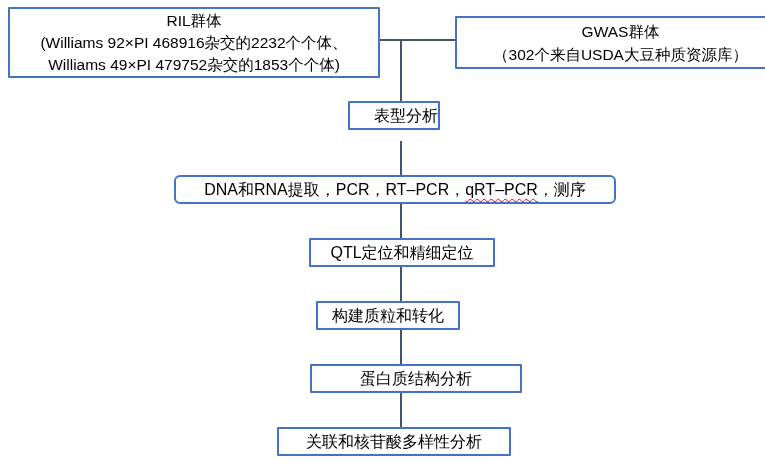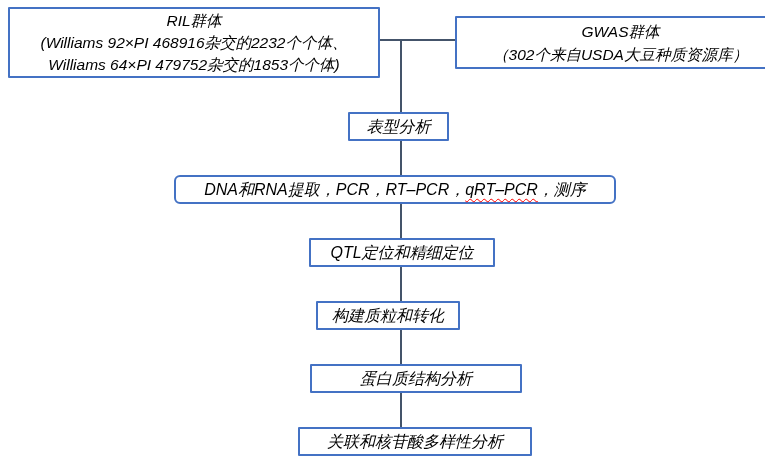--- a/index.html
+++ b/index.html
@@ -3,21 +3,21 @@
 <meta charset="utf-8">
 <style>
   * { margin: 0; padding: 0; box-sizing: border-box; }
   html, body {
     width: 765px; height: 462px;
     background: #ffffff;
     font-family: "Liberation Sans", sans-serif;
     color: var(--text-color, #000);
     overflow: hidden;
   }
-  .canvas { position: relative; width: 765px; height: 462px; background: var(--bg-color, #fff); font-style: italic; }
+  .canvas { position: relative; width: 765px; height: 462px; background: var(--bg-color, #fff); }
 
   .box {
     position: absolute;
     border: 2px solid var(--box-border, #4472C4);
     background: #fff;
     display: flex; flex-direction: column;
     align-items: center; justify-content: center;
     text-align: center;
     border-radius: 1px;
   }
@@ -25,26 +25,26 @@
     flex-direction: row;
     height: 29px;
     font-size: 16px;
     white-space: nowrap;
     line-height: 29px;
   }
 
   .ril-box  { left: 8px;   top: 7px;   width: 372px; height: 71px; font-size: 15.5px; line-height: 22px; }
   .gwas-box { left: 455px; top: 16px;  width: 331px; height: 53px; font-size: 15.5px; line-height: 23px; }
 
-  .phenotype-box   { left: 348px; top: 112px; width: 101px; }
+  .phenotype-box   { left: 348px; top: 101px; width: 92px; justify-content: flex-end; }
   .molecular-box   { left: 174px; top: 175px; width: 442px; border-radius: 6px; }
   .qtl-box         { left: 309px; top: 238px; width: 186px; }
   .plasmid-box     { left: 316px; top: 301px; width: 144px; }
   .protein-box     { left: 310px; top: 364px; width: 212px; }
-  .association-box { left: 298px; top: 427px; width: 234px; text-align: right; }
+  .association-box { left: 277px; top: 427px; width: 234px; text-align: right; }
 
   .connector { position: absolute; background: var(--connector-color, #44546A); }
   .h-line { left: 380px; top: 39px;  width: 75px; height: 2px; }
   .v-line { left: 400px; width: 2px; }
   .v1 { top: 40px;  height: 72px; }
   .v2 { top: 141px; height: 34px; }
   .v3 { top: 204px; height: 34px; }
   .v4 { top: 267px; height: 34px; }
   .v5 { top: 330px; height: 34px; }
   .v6 { top: 393px; height: 34px; }
@@ -58,21 +58,21 @@
   }
 </style>
 </head>
 <body>
 
 <div class="canvas">
 
   <div class="box ril-box">
     <div class="line">RIL群体</div>
     <div class="line">(Williams 92×PI 468916杂交的2232个个体、</div>
-    <div class="line">Williams 64×PI 479752杂交的1853个个体)</div>
+    <div class="line">Williams 49×PI 479752杂交的1853个个体)</div>
   </div>
 
   <div class="box gwas-box">
     <div class="line">GWAS群体</div>
     <div class="line">（302个来自USDA大豆种质资源库）</div>
   </div>
 
   <div class="connector h-line"></div>
   <div class="connector v-line v1"></div>
   <div class="connector v-line v2"></div>

